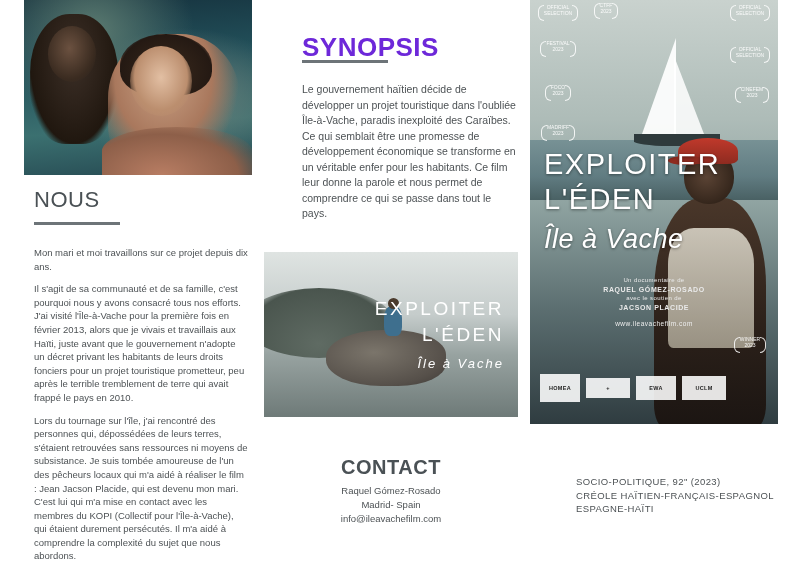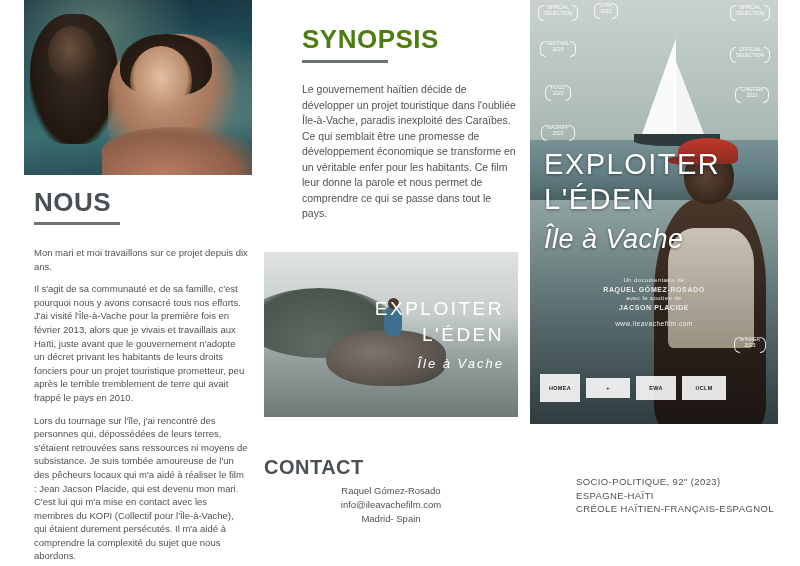--- a/index.html
+++ b/index.html
@@ -53,35 +53,35 @@
     border-radius:50% 50% 40% 40%;
   }
   .photo-left .shoulder{
     position:absolute;left:78px;bottom:0;width:150px;height:48px;
     background:radial-gradient(ellipse at 40% 100%,#b87d63 0%,#8d5f49 60%,rgba(120,85,65,0) 85%);
     border-radius:50% 50% 0 0;
   }
 
   .heading-nous{
     position:absolute;left:34px;top:187px;
-    font-size:26px;font-weight:bold;color:#4a5155;letter-spacing:.5px;text-align:right;
+    font-size:22px;font-weight:normal;color:#4a5155;letter-spacing:.5px;text-align:right;
   }
   .rule-nous{
     position:absolute;left:34px;top:222px;width:86px;height:3px;background:#6d7478;
   }
   .left-text{
     position:absolute;left:34px;top:246px;width:214px;
     font-size:9.5px;line-height:13.6px;color:#4d5255;text-align:left;
   }
   .left-text p{margin:0 0 9px 0;}
 
   
   .heading-synopsis{
-    position:absolute;left:302px;top:24px;
-    font-size:26px;font-weight:bold;color:#4d7c0f;letter-spacing:.5px;
+    position:absolute;left:302px;top:32px;
+    font-size:26px;font-weight:bold;color:#6d28d9;letter-spacing:.5px;
   }
   .rule-syn{
     position:absolute;left:302px;top:60px;width:86px;height:3px;background:#6d7478;
   }
   .synopsis-text{
     position:absolute;left:302px;top:82px;width:214px;
     font-size:10.5px;line-height:15.5px;color:#4d5255;
   }
 
   .photo-mid{
@@ -126,21 +126,21 @@
   .photo-mid .title-ile{
     position:absolute;right:14px;top:104px;
     color:#ffffff;font-size:13px;letter-spacing:2px;font-style:italic;text-align:right;
   }
 
   .web-mid{
     position:absolute;left:264px;top:440px;width:254px;text-align:center;
     font-size:10px;color:#5a6063;letter-spacing:.6px;
   }
   .contact-h{
-    position:absolute;left:264px;top:456px;width:254px;text-align:left;
+    position:absolute;left:264px;top:456px;width:254px;text-align:center;
     font-size:20px;font-weight:bold;color:#4a5155;letter-spacing:.5px;
   }
   .contact-lines{
     position:absolute;left:264px;top:484px;width:254px;text-align:center;
     font-size:9.5px;line-height:14px;color:#4d5255;
   }
 
   
   .poster{
     position:absolute;left:530px;top:0;width:248px;height:424px;
@@ -291,22 +291,22 @@
       <div class="head"></div>
     </div>
     <div class="title-ex">EXPLOITER</div>
     <div class="title-ed">L'ÉDEN</div>
     <div class="title-ile">Île à Vache</div>
   </div>
 
   <div class="contact-h">CONTACT</div>
   <div class="contact-lines">
     <div>Raquel Gómez-Rosado</div>
+    <div>Madrid- Spain</div>
     <div>info@ileavachefilm.com</div>
-    <div>Madrid- Spain</div>
   </div>
 
   <div class="poster">
     <div class="sky"></div>
     <div class="sea"></div>
 
     <div class="boat">
       <div class="sail1"></div>
       <div class="sail2"></div>
       <div class="hull"></div>
@@ -344,17 +344,17 @@
     <div class="logos">
       <div class="logo-box" style="left:0;top:4px;width:40px;height:28px;">HOMEA</div>
       <div class="logo-box" style="left:46px;top:8px;width:44px;height:20px;">+</div>
       <div class="logo-box" style="left:96px;top:6px;width:40px;height:24px;">EWA</div>
       <div class="logo-box" style="left:142px;top:6px;width:44px;height:24px;">UCLM</div>
     </div>
   </div>
 
   <div class="doc-lines">
     <div>SOCIO-POLITIQUE, 92" (2023)</div>
+    <div>CRÉOLE HAÏTIEN-FRANÇAIS-ESPAGNOL</div>
     <div>ESPAGNE-HAÏTI</div>
-    <div>CRÉOLE HAÏTIEN-FRANÇAIS-ESPAGNOL</div>
   </div>
 
 </div>
 
 </body></html>

